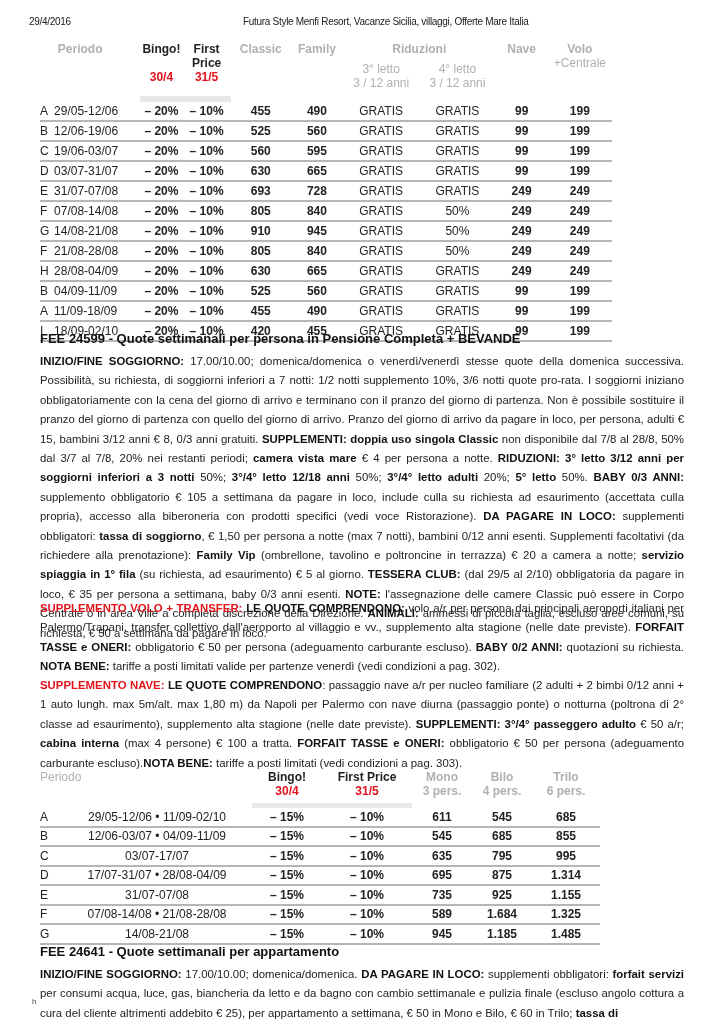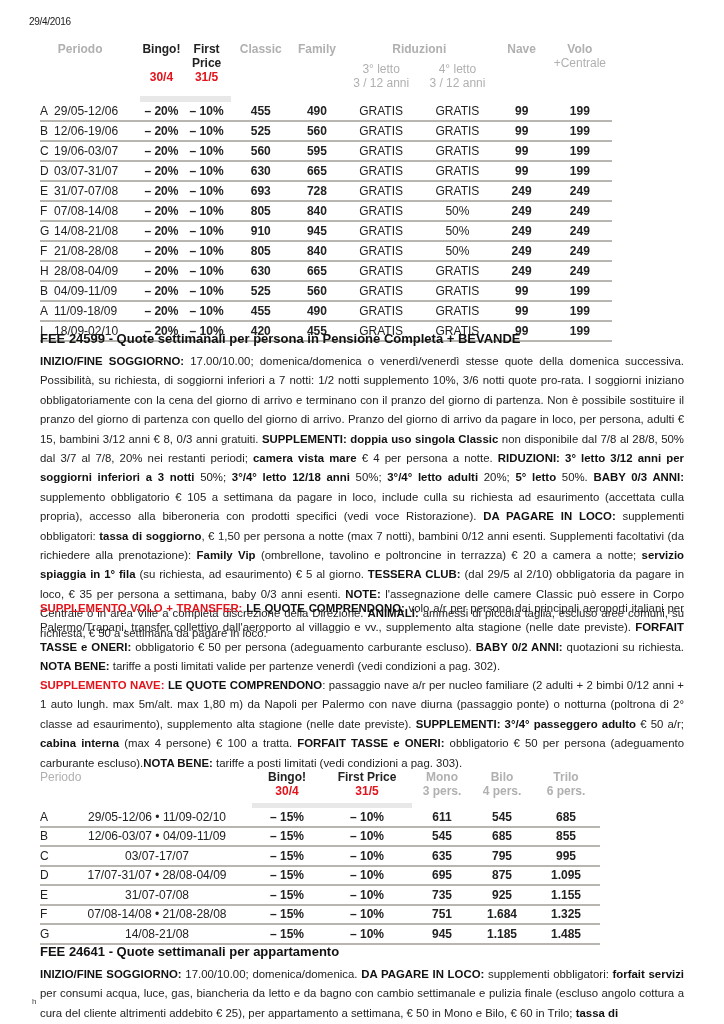--- a/index.html
+++ b/index.html
@@ -30,20 +30,21 @@
   .t2 { position: absolute; left: 40px; top: 770px; width: 560px; border-collapse: collapse; font-size: 12px; }
   .t2 td { padding: 0; }
   .t2 .row td { height: 17.5px; }
   .footer-mark { position: absolute; left: 32px; top: 997px; font-size: 8px; color: #444; }
 </style>
 </head>
 <body>
 
 <div class="pdf-header">
   <span class="pdf-date">29/4/2016</span>
+  <span class="pdf-title">Futura Style Menfi Resort, Vacanze Sicilia, villaggi, Offerte Mare Italia</span>
 </div>
 
 <table class="t1">
   <colgroup>
     <col style="width:14px">
       <col style="width:86px">
       <col style="width:42px">
       <col style="width:48px">
     <col style="width:60px">
       <col style="width:52px">
@@ -318,37 +319,37 @@
         <td class="c b">795</td>
         <td class="c b">995</td>
       </tr>
       <tr class="row">
         <td>D</td>
         <td class="c">17/07-31/07 • 28/08-04/09</td>
         <td class="c b">– 15%</td>
         <td class="c b">– 10%</td>
         <td class="c b">695</td>
         <td class="c b">875</td>
-        <td class="c b">1.095</td>
+        <td class="c b">1.314</td>
       </tr>
       <tr class="row">
         <td>E</td>
         <td class="c">31/07-07/08</td>
         <td class="c b">– 15%</td>
         <td class="c b">– 10%</td>
         <td class="c b">735</td>
         <td class="c b">925</td>
         <td class="c b">1.155</td>
       </tr>
       <tr class="row">
         <td>F</td>
         <td class="c">07/08-14/08 • 21/08-28/08</td>
         <td class="c b">– 15%</td>
         <td class="c b">– 10%</td>
-        <td class="c b">751</td>
+        <td class="c b">589</td>
         <td class="c b">1.684</td>
         <td class="c b">1.325</td>
       </tr>
       <tr class="row">
         <td>G</td>
         <td class="c">14/08-21/08</td>
         <td class="c b">– 15%</td>
         <td class="c b">– 10%</td>
         <td class="c b">945</td>
         <td class="c b">1.185</td>

